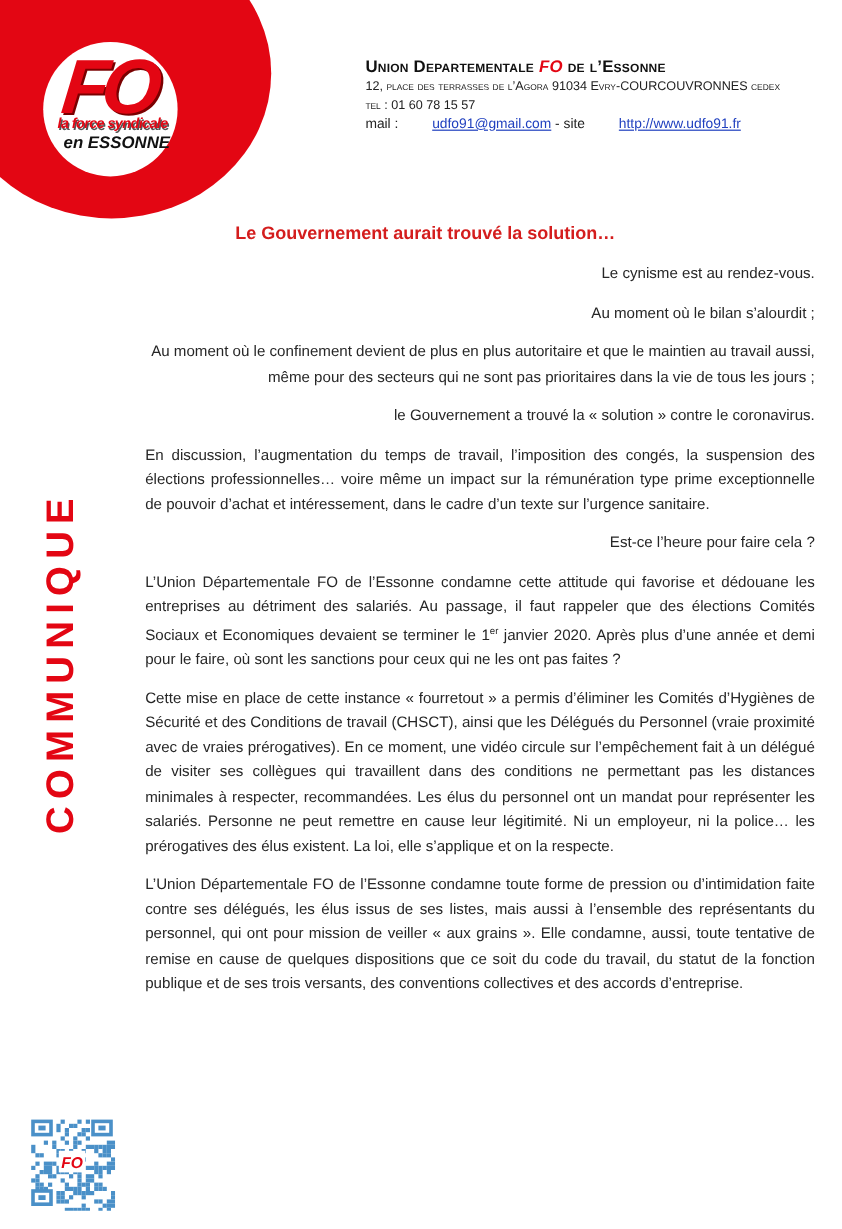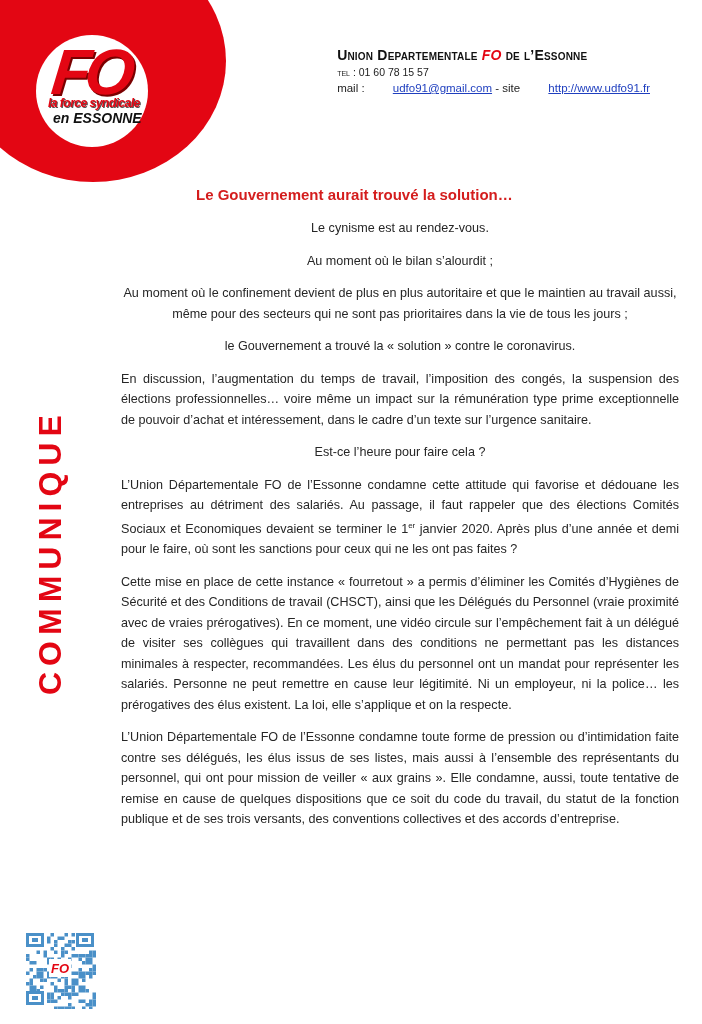--- a/index.html
+++ b/index.html
@@ -62,36 +62,37 @@
       font-family: "Liberation Sans", sans-serif; font-weight: bold;
       font-size: 32px; letter-spacing: 6px; color: #e30613;
       white-space: nowrap;
     }
     .body-text {
       position: absolute; left: 121px; top: 218px; width: 558px;
       font-family: "Liberation Sans", sans-serif; font-size: 12.6px; line-height: 20.5px;
       color: #262626;
     }
     .body-text p { margin: 0 0 12px 0; text-align: justify; }
-    .body-text p.left { text-align: center; }
+    .body-text p.left { text-align: right; }
     .qr {
       position: absolute; left: 24px; top: 929px; width: 72px; height: 80px;
     }
   </style>
 </head>
 <body>
 
 <div class="red-blob"></div>
 <div class="logo-circle"></div>
 <div class="logo-fo">FO</div>
 <div class="logo-tag">la force syndicale</div>
 <div class="logo-sub">en ESSONNE</div>
 
 <div class="org-block">
   <div class="org-name"><span>Union Departementale </span><span class="fo">FO</span><span> de l’Essonne</span></div>
+  <div class="org-addr">12, place des terrasses de l’Agora 91034 Evry-COURCOUVRONNES cedex</div>
   <div class="org-tel">tel : 01 60 78 15 57</div>
   <div class="org-contact"><span>mail : </span><a>udfo91@gmail.com</a><span> - site </span><a>http://www.udfo91.fr</a></div>
 </div>
 
 <div class="headline">Le Gouvernement aurait trouvé la solution…</div>
 
 <div class="vertical-label">COMMUNIQUE</div>
 
 <div class="body-text">
   <p class="left">Le cynisme est au rendez-vous.</p>

